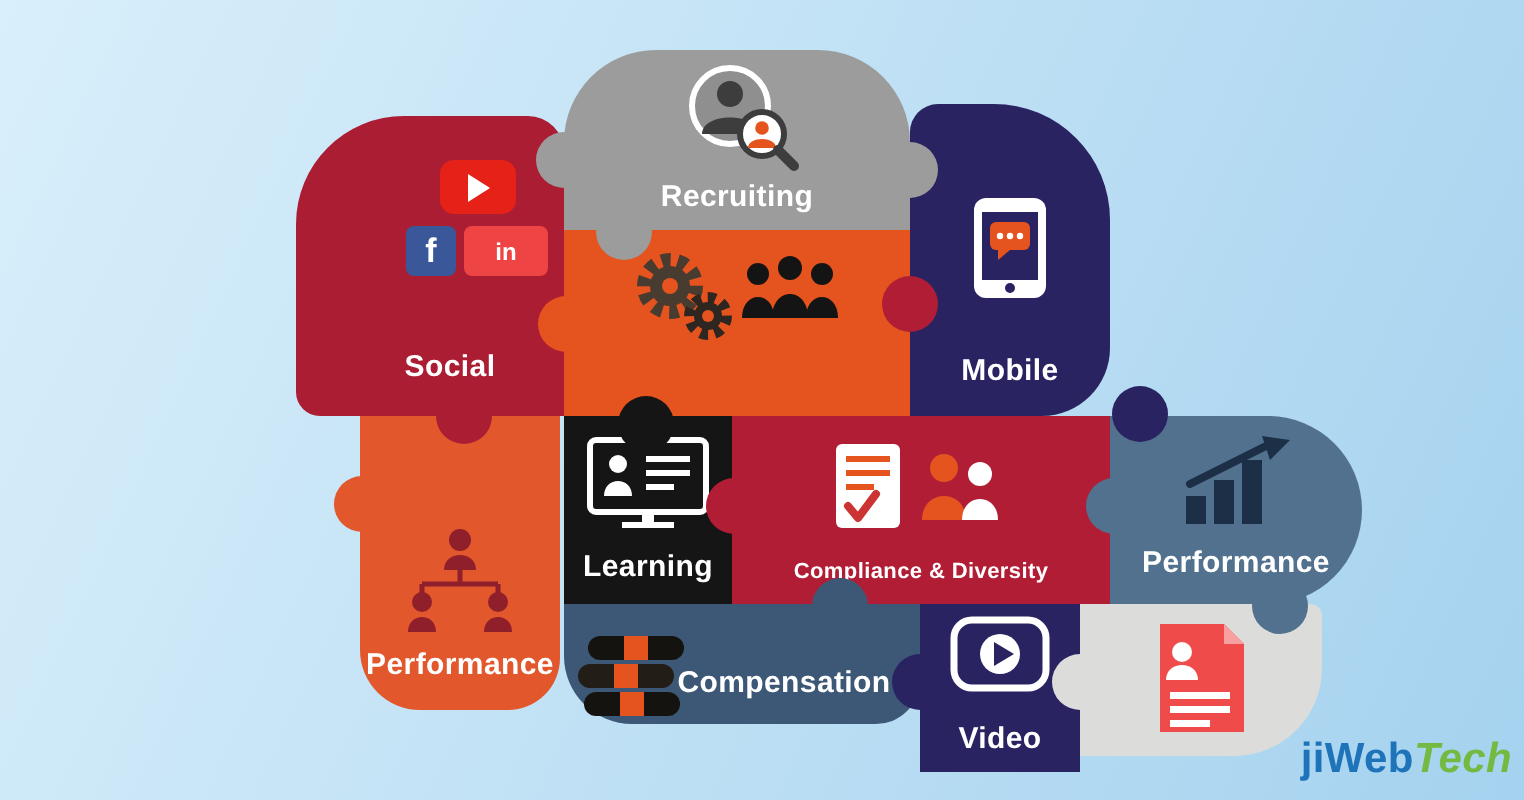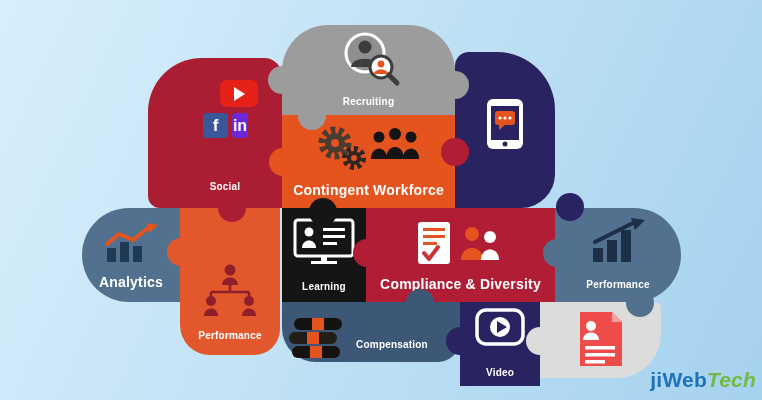--- a/index.html
+++ b/index.html
@@ -4,21 +4,21 @@
 <style>
   * { margin:0; padding:0; box-sizing:border-box; }
   html,body { width:762px; height:400px; overflow:hidden; font-family:"Liberation Sans", sans-serif; }
   .stage { position:relative; width:762px; height:400px;
            background:linear-gradient(115deg,#d9effb 0%,#c2e2f5 45%,#a5d2ef 100%); overflow:hidden; }
 
   .piece { position:absolute; z-index:1; }
   .knob  { position:absolute; width:28px; height:28px; border-radius:50%; z-index:2; }
 
   .label { position:absolute; left:0; right:0; text-align:center; color:#fff;
-           font-weight:600; font-size:10px; letter-spacing:.2px; }
+           font-weight:600; font-size:15px; letter-spacing:.2px; }
 
   .icon  { position:absolute; left:50%; transform:translateX(-50%); }
 
   
   #p-social       { left:148px; top:58px;  width:134px; height:150px; border-radius:54px 18px 0 12px; }
   #p-recruiting   { left:282px; top:25px;  width:173px; height:90px;  border-radius:46px 46px 0 0; }
   #p-contingent   { left:282px; top:115px; width:173px; height:93px; }
   #p-mobile       { left:455px; top:52px;  width:100px; height:156px; border-radius:14px 58px 34px 0; }
   #p-analytics    { left:82px;  top:208px; width:98px;  height:94px;  border-radius:47px 0 0 47px; }
   #p-succession   { left:180px; top:208px; width:100px; height:147px; border-radius:0 0 26px 30px; }
@@ -30,21 +30,21 @@
   #p-docs         { left:540px; top:302px; width:121px; height:76px; border-radius:0 6px 44px 0; }
 
   
   #p-social .label       { bottom:16px;padding-left:20px; }
   #p-recruiting .label   { bottom:8px; }
   #p-contingent .label   { bottom:10px; font-size:14px; }
   #p-mobile .label       { bottom:14px; }
   #p-analytics .label    { bottom:12px; font-size:14px; }
   #p-succession .label   { bottom:14px; }
   #p-learning .label     { bottom:10px; }
-  #p-compliance .label   { bottom:10px; font-size:14px; }
+  #p-compliance .label   { bottom:10px; font-size:11px; }
   #p-performance .label  { bottom:12px; }
   #p-compensation .label { bottom:12px; left:56px; right:14px; }
   #p-video .label        { bottom:8px; }
 
   
   #p-recruiting .icon   { top:6px; }
   #p-contingent .icon   { top:10px; }
   #p-mobile .icon       { top:46px; }
   #p-analytics .icon    { top:14px; }
   #p-succession .icon   { top:56px; }
@@ -55,21 +55,21 @@
   #p-video .icon        { top:6px; }
   #p-docs .icon         { top:6px; }
 
   
   .chip { position:absolute; display:flex; align-items:center; justify-content:center;
           color:#fff; font-weight:700; }
   .yt { left:72px; top:22px; width:38px; height:27px; background:#e62117; border-radius:7px; }
   .yt i { display:block; width:0; height:0; border-left:11px solid #fff;
           border-top:7px solid transparent; border-bottom:7px solid transparent; }
   .fb { left:55px; top:55px; width:25px; height:25px; background:#3a579a; border-radius:4px; font-size:17px; }
-  .li { left:84px; top:55px; width:16px; height:25px; background:#6d28d9; border-radius:4px; font-size:16px; }
+  .li { left:84px; top:55px; width:42px; height:25px; background:#ef4444; border-radius:4px; font-size:12px; }
 
   .logo { position:absolute; right:6px; bottom:8px; z-index:5;
           font-size:21px; font-weight:700; letter-spacing:.2px; }
   .logo-ji, .logo-web { color:#1e73b9; }
   .logo-tech { color:#74b942;font-style:italic; }
 </style>
 </head>
 <body>
 
 <div class="stage">
@@ -110,52 +110,38 @@
         <g fill="#141414">
           <circle cx="66" cy="12" r="5.5"></circle>
             <path d="M58 34 C58 20 74 20 74 34 Z"></path>
           <circle cx="82" cy="9" r="6"></circle>
             <path d="M73 34 C73 18 91 18 91 34 Z"></path>
           <circle cx="98" cy="12" r="5.5"></circle>
             <path d="M90 34 C90 20 106 20 106 34 Z"></path>
         </g>
       </svg>
     </span>
-    <span class="label">Contingent Workforce</span>
   </div>
 
   <div class="piece" id="p-mobile" style="background: rgb(42, 35, 98);">
     <span class="icon">
       <svg viewBox="0 0 38 52" width="38" height="52">
         <rect x="1" y="1" width="36" height="50" rx="6" fill="#fff"></rect>
         <rect x="5" y="8" width="28" height="34" fill="#2a2362"></rect>
         <rect x="9" y="13" width="20" height="14" rx="3" fill="#e5531e"></rect>
         <path d="M13 27 l6 0 -6 5 Z" fill="#e5531e"></path>
         <circle cx="14" cy="20" r="1.6" fill="#fff"></circle>
           <circle cx="19" cy="20" r="1.6" fill="#fff"></circle>
           <circle cx="24" cy="20" r="1.6" fill="#fff"></circle>
         <circle cx="19" cy="46" r="2.5" fill="#2a2362"></circle>
       </svg>
     </span>
-  </div>
-
-  <div class="piece" id="p-analytics" style="background: rgb(81, 113, 143);">
-    <span class="icon">
-      <svg viewBox="0 0 56 42" width="56" height="42">
-        <g fill="#203a53">
-          <rect x="4" y="26" width="9" height="14"></rect>
-          <rect x="17" y="20" width="9" height="20"></rect>
-          <rect x="30" y="24" width="9" height="16"></rect>
-        </g>
-        <polyline points="4,22 16,12 30,18 45,6" fill="none" stroke="#e5531e" stroke-width="4" stroke-linejoin="round" stroke-linecap="round"></polyline>
-        <polygon points="44,1 55,3 46,11" fill="#e5531e"></polygon>
-      </svg>
-    </span>
-    <span class="label">Analytics</span>
-  </div>
+    <span class="label">Mobile</span>
+  </div>
+
 
   <div class="piece" id="p-succession" style="background: rgb(226, 87, 43);">
     <span class="icon">
       <svg viewBox="0 0 66 54" width="66" height="54">
         <g stroke="#8f1f2b" stroke-width="2.5" fill="none">
           <path d="M33 20 V28 M14 28 H52 M14 28 V33 M52 28 V33"></path>
         </g>
         <g fill="#8f1f2b">
           <circle cx="33" cy="6" r="5.5"></circle>
             <path d="M25 21 C25 11 41 11 41 21 Z"></path>

